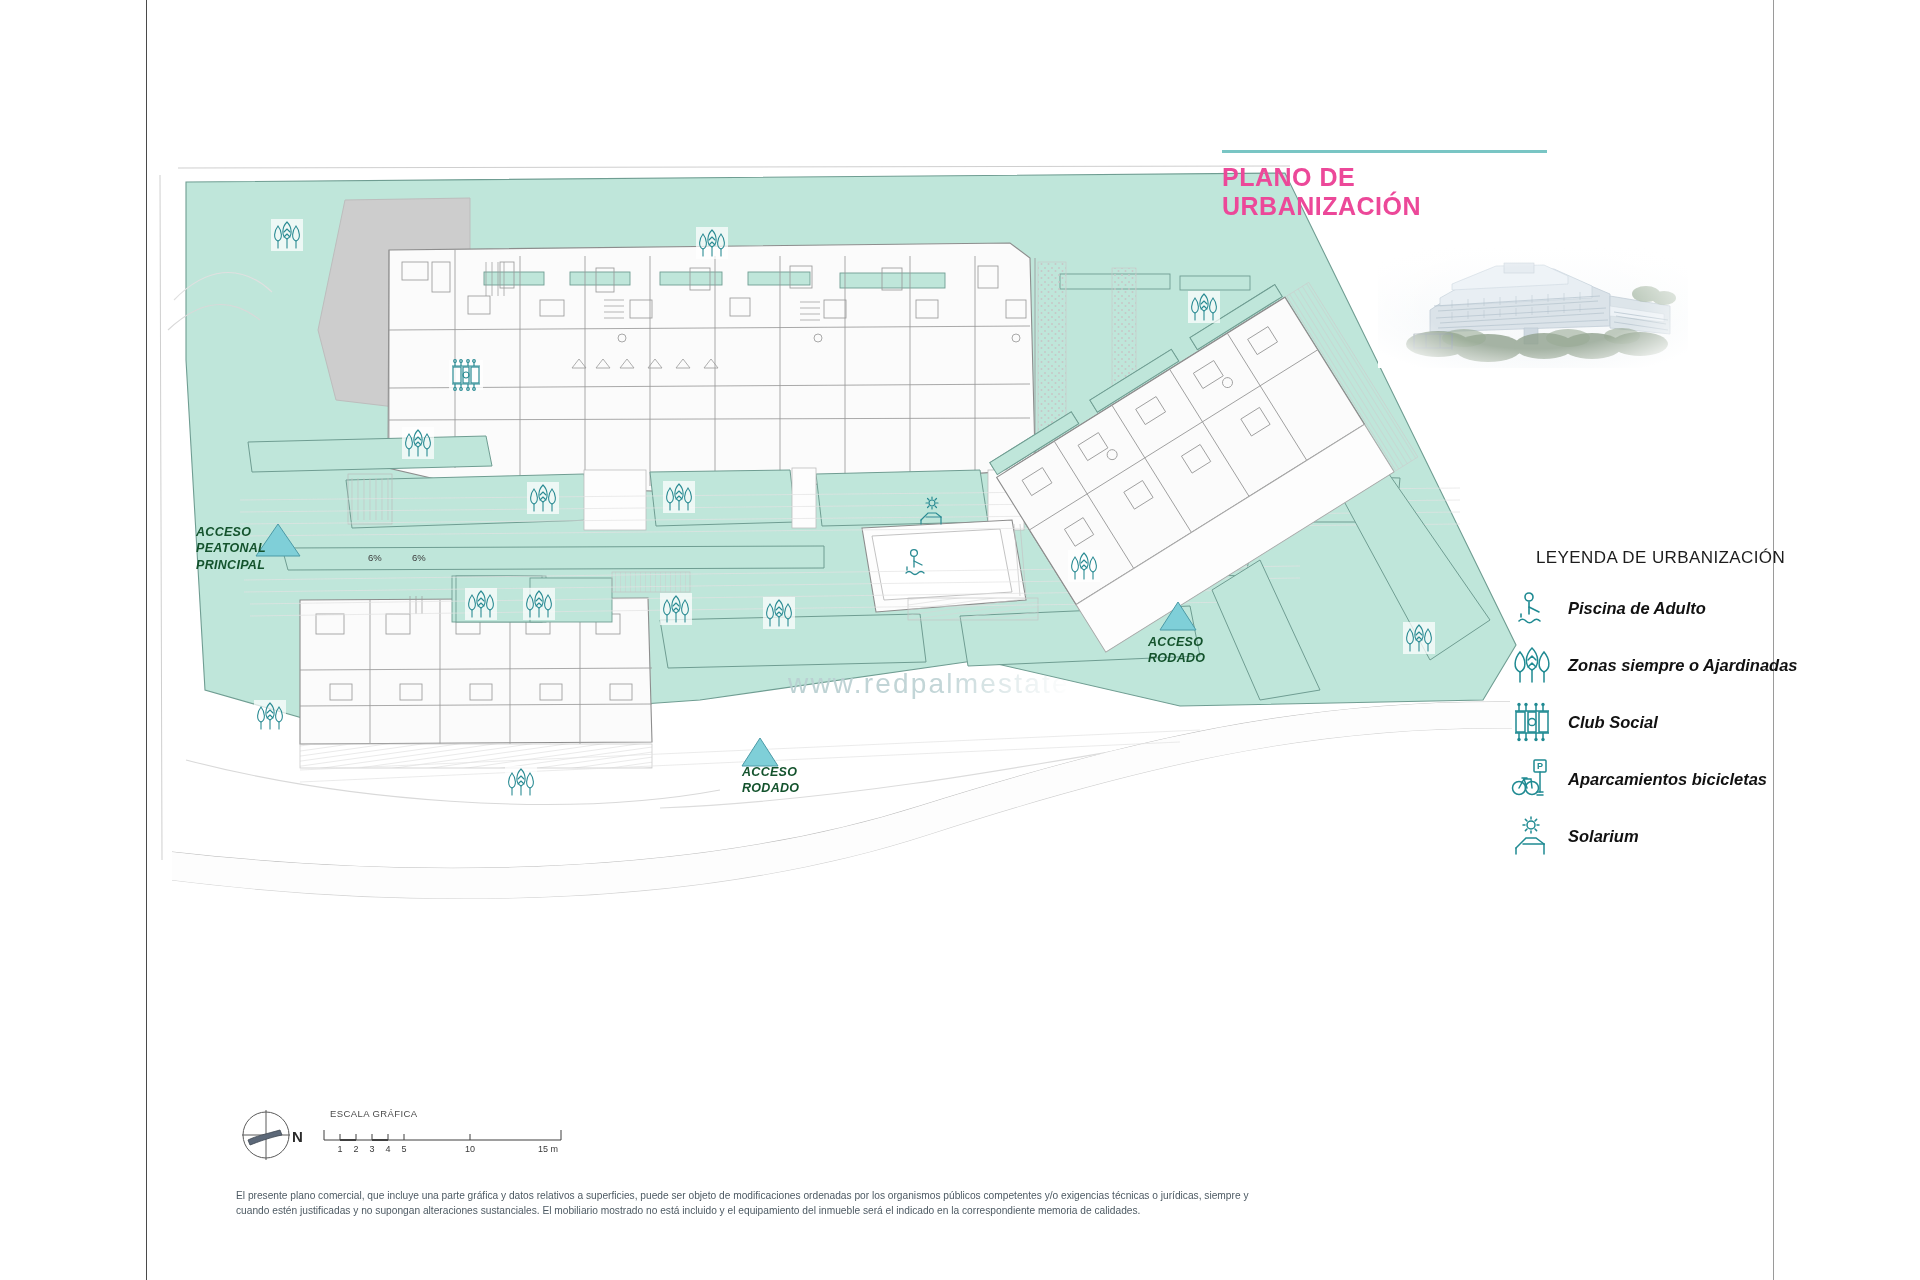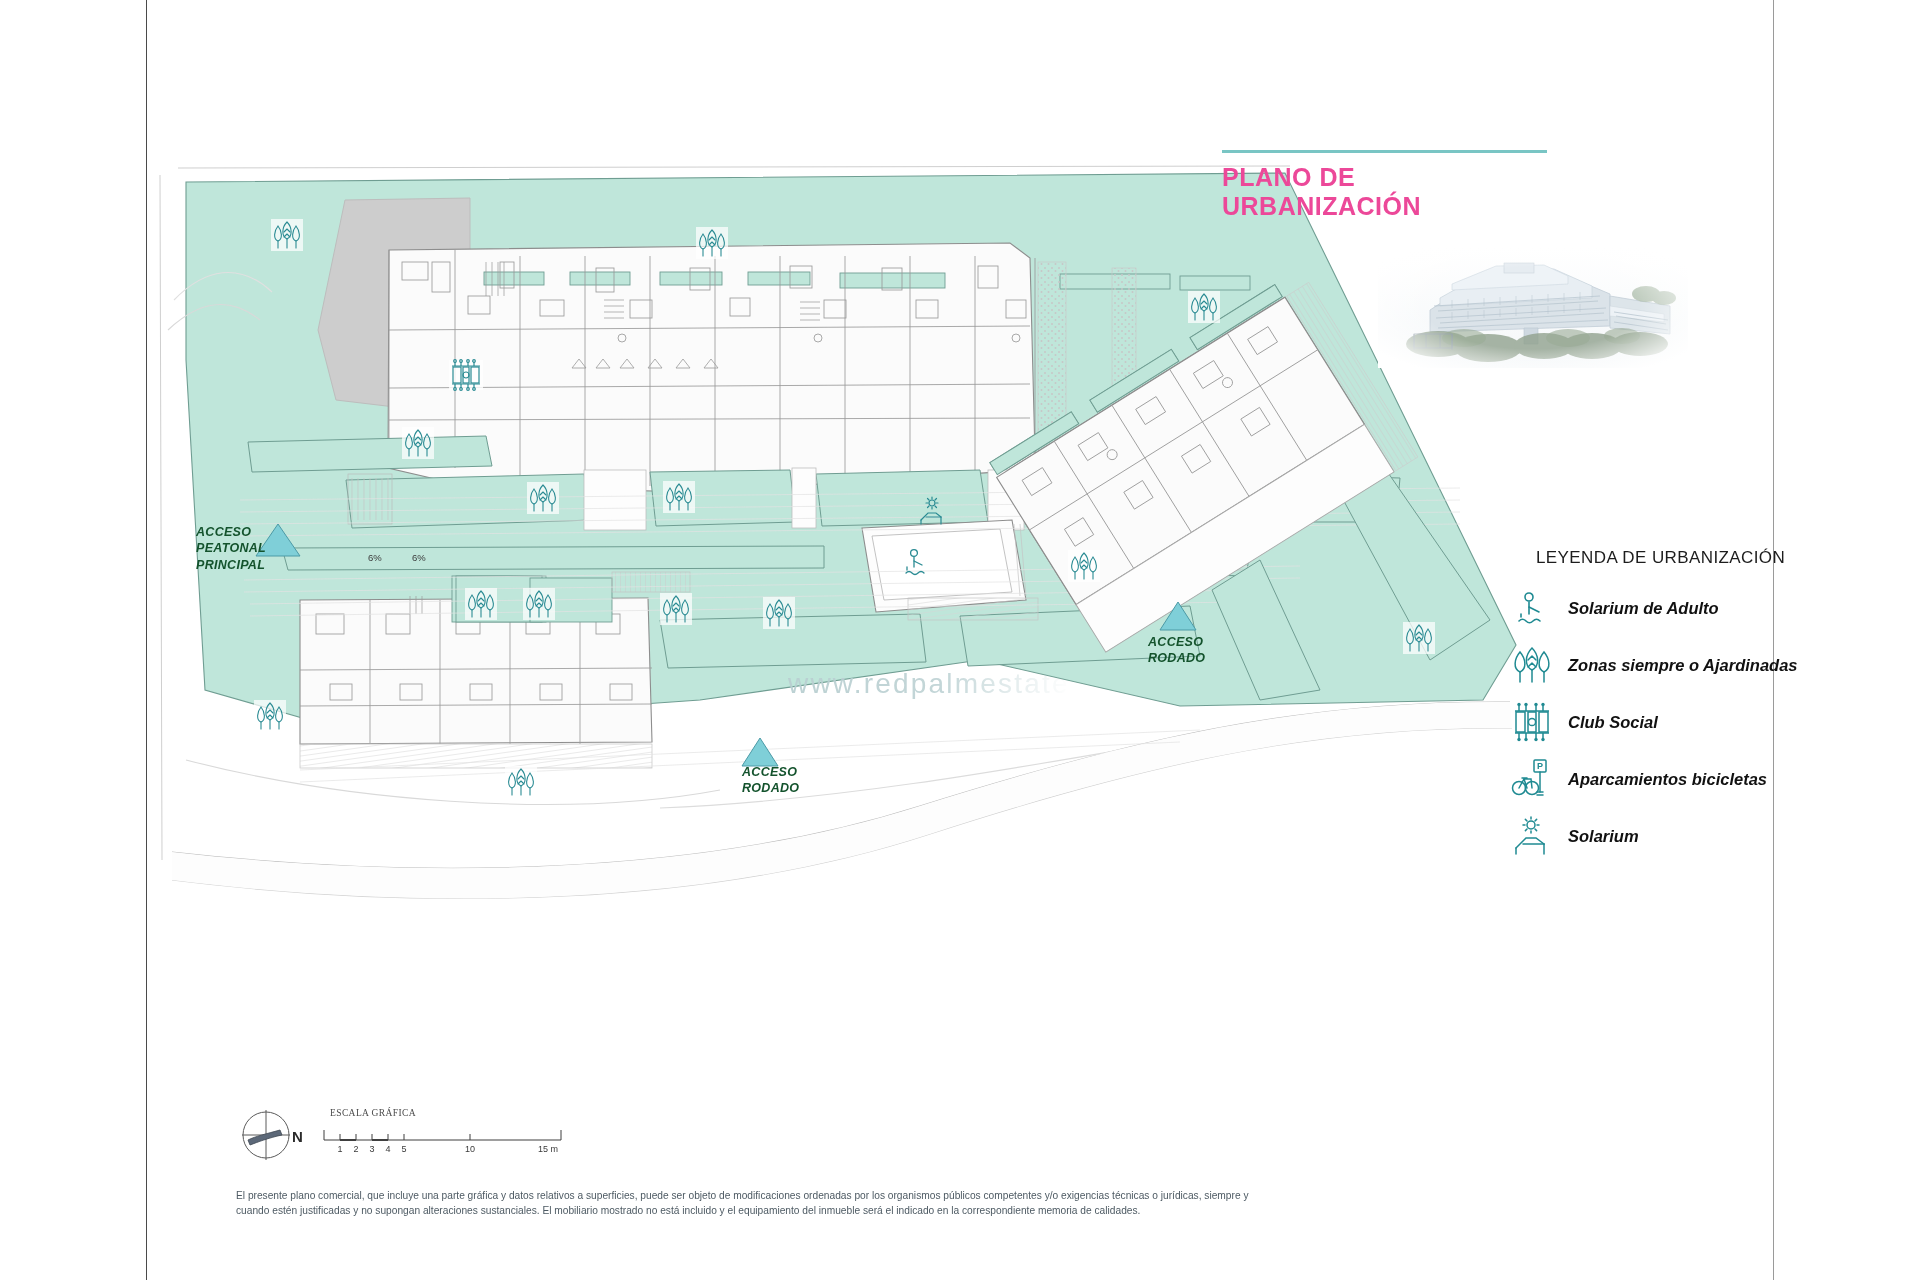--- a/index.html
+++ b/index.html
@@ -68,21 +68,21 @@
     font-size:28px;letter-spacing:2.2px;color:#b9cfd1;font-weight:400;
     -webkit-mask-image:linear-gradient(to right,rgba(0,0,0,.95) 0%,rgba(0,0,0,.85) 55%,rgba(0,0,0,0) 100%);
     mask-image:linear-gradient(to right,rgba(0,0,0,.95) 0%,rgba(0,0,0,.85) 55%,rgba(0,0,0,0) 100%);
     margin-top:48px;
   }
 
   
   #compass{position:absolute;left:236px;top:1100px;width:70px;height:70px;}
   #scalebar{position:absolute;left:320px;top:1108px;width:245px;height:60px;}
   #scale-title{
-    position:absolute;left:330px;top:1108px;font-size:9.5px;letter-spacing:.4px;color:#4b4b4b;font-family:Liberation Serif, serif;
+    position:absolute;left:330px;top:1108px;font-size:9.5px;letter-spacing:.4px;color:#4b4b4b;
   }
 
   
   #disclaimer{
     position:absolute;left:236px;top:1188px;width:1042px;
     font-size:10.2px;line-height:1.50;color:#4d5a63;text-align:left;
   }
 
   
   #plan{position:absolute;left:0;top:0;width:1920px;height:1280px;}
@@ -533,21 +533,21 @@
       <svg width="40" height="40" viewBox="-20 -20 40 40" aria-hidden="true">
         <g fill="none" stroke="#1f8a92" stroke-width="1.6" stroke-linecap="round">
           <circle cx="-3" cy="-11" r="4"></circle>
           <path d="M-3,-6 L-3,6"></path>
           <path d="M-3,-1 L7,4"></path>
           <path d="M-11,6 L-11,9"></path>
           <path d="M-13,13 q3.5,-3.5 7,0 q3.5,3.5 7,0 q3.5,-3.5 7,0"></path>
         </g>
       </svg>
     </span>
-    <span class="legend-lbl">Solarium de Adulto</span>
+    <span class="legend-lbl">Piscina de Adulto</span>
   </div>
 
   <div class="legend-row">
     <span class="legend-ico">
       <svg width="44" height="44" viewBox="-22 -22 44 44" aria-hidden="true">
         <g fill="none" stroke="#1f8a92" stroke-width="1.5" stroke-linecap="round">
           <path d="M-12,7 C-19,4 -18,-6 -12,-13 C-6,-6 -5,4 -12,7 Z"></path>
           <path d="M-12,7 L-12,17"></path>
           <path d="M0,5 C-8,1 -7,-10 0,-17 C7,-10 8,1 0,5 Z"></path>
           <path d="M0,5 L0,17"></path>

